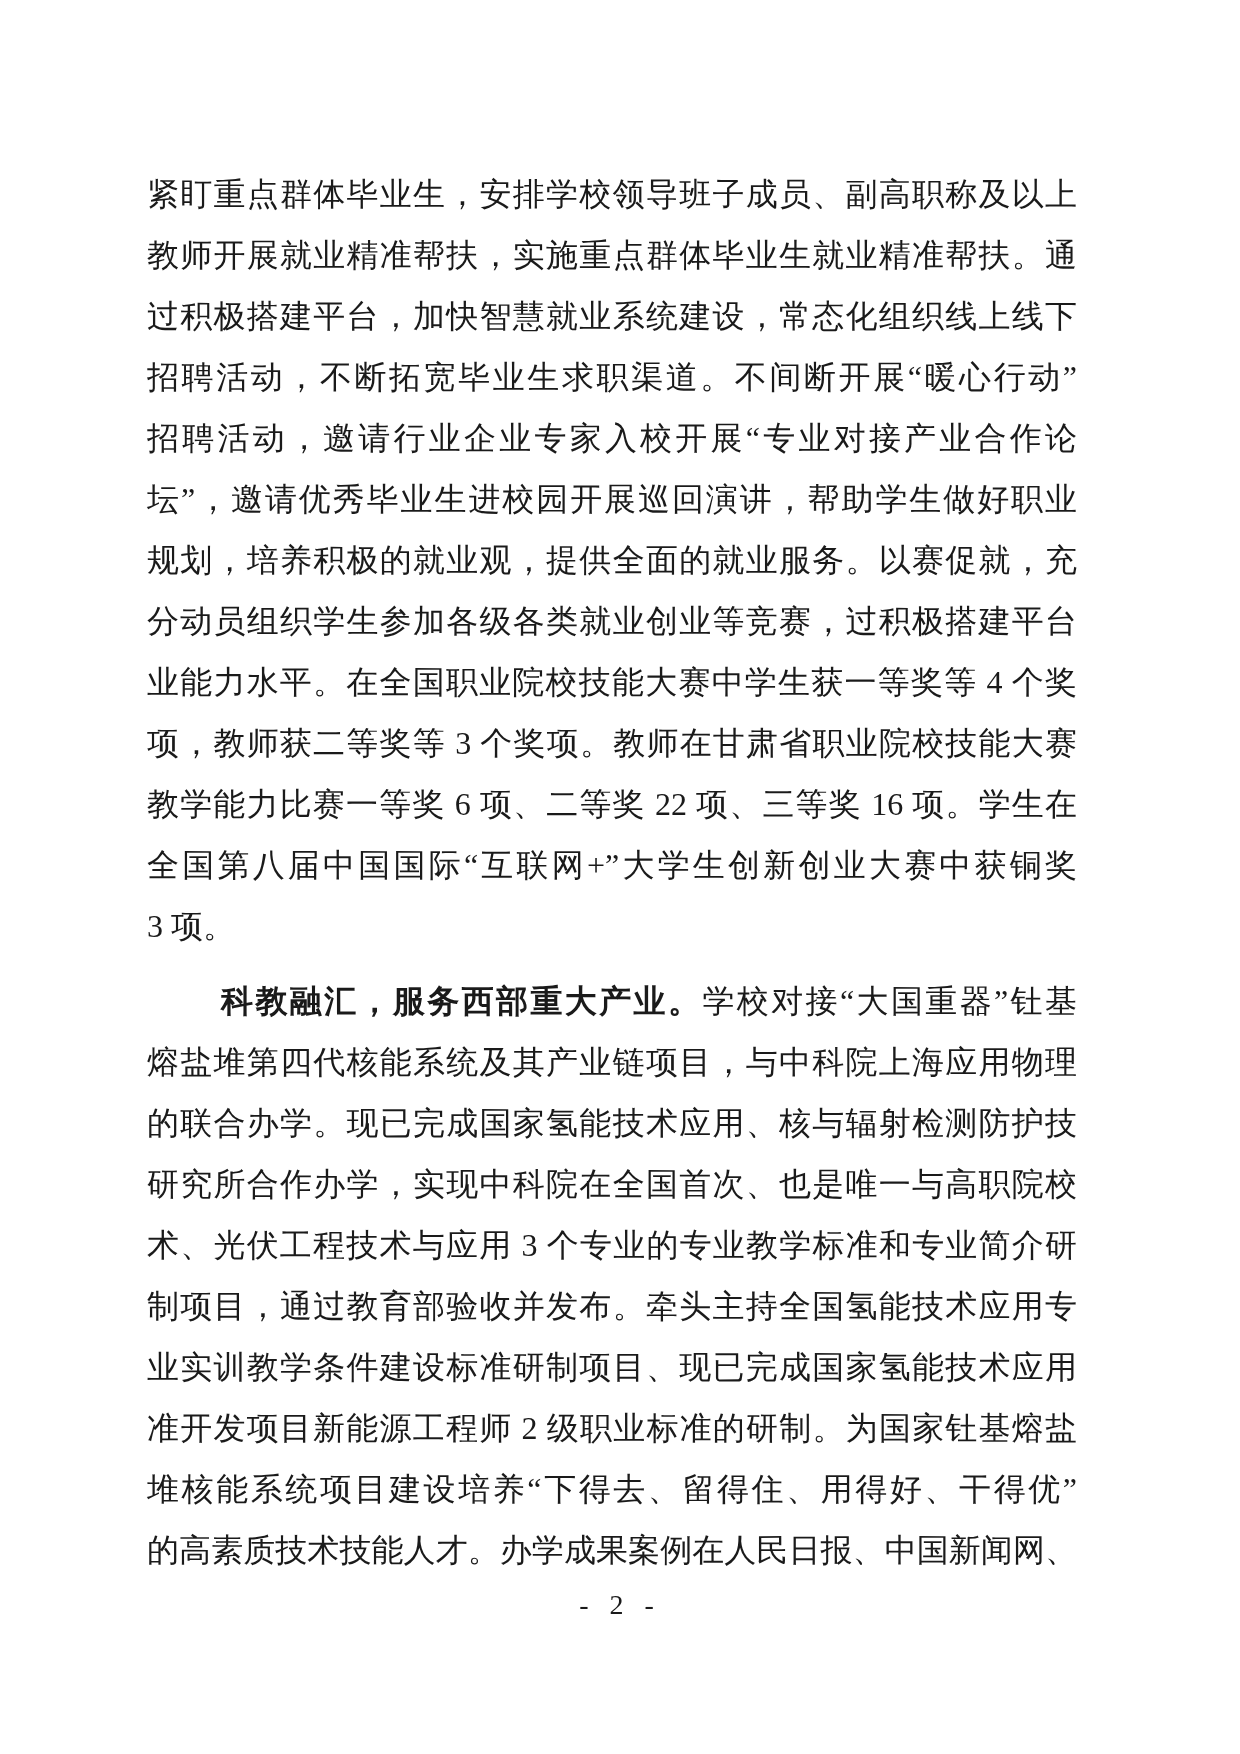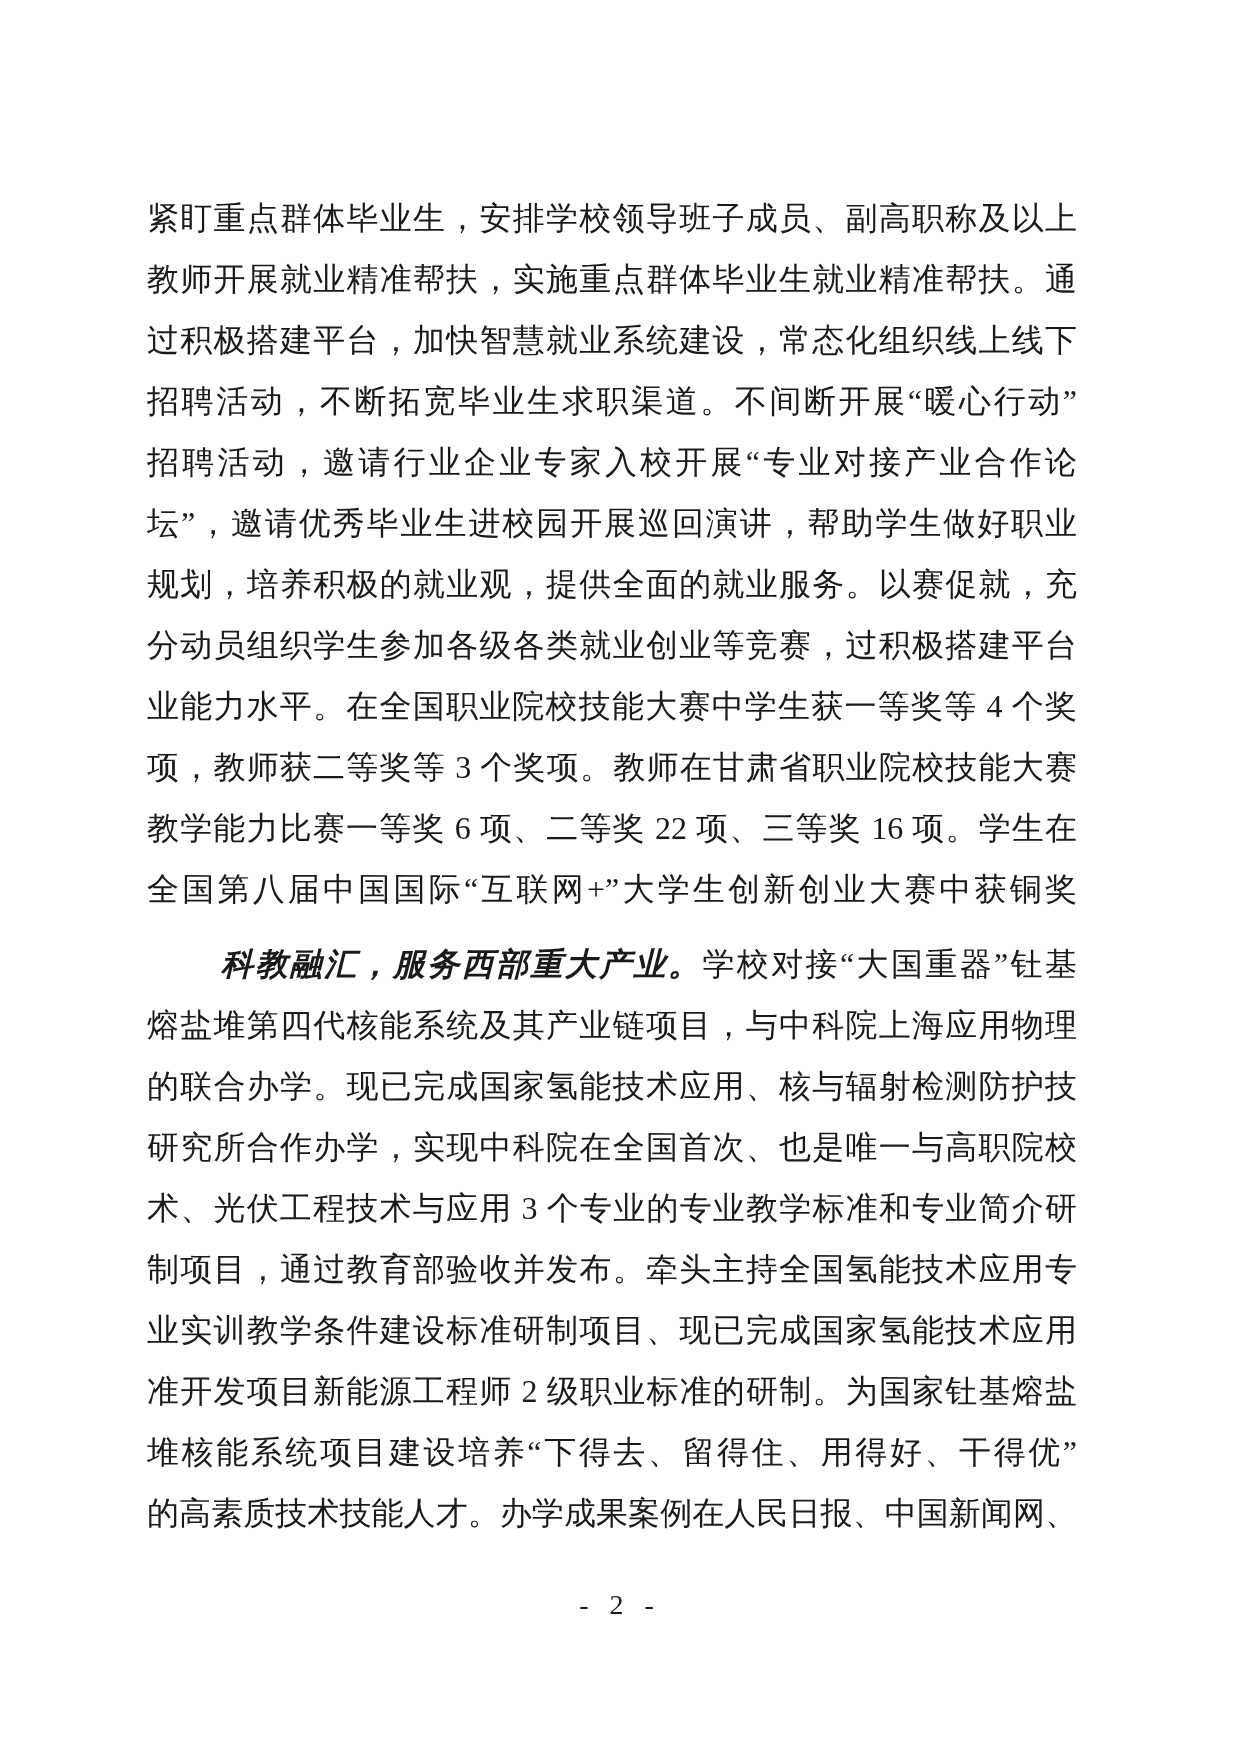--- a/index.html
+++ b/index.html
@@ -12,21 +12,21 @@
     width: 1240px;
     height: 1754px;
     background: #ffffff;
     color: #1a1a1a;
     font-family: "Liberation Serif", "DejaVu Serif", serif;
     overflow: hidden;
   }
   .content {
     position: absolute;
     left: 147px;
-    top: 188px;
+    top: 164px;
     width: 930px;
   }
   .line {
     font-size: 32px;
     line-height: 61px;
     text-align: justify;
     text-align-last: justify;
     white-space: pre-wrap;
   }
   .line--flush {
@@ -34,21 +34,20 @@
   }
   .line--indent {
     padding-left: 74px;
   }
   .para2 {
     margin-top: 14px;
   }
   .bold-lead {
     font-weight: 700;
     font-family: "Liberation Sans", "DejaVu Sans", sans-serif;
-    font-style: italic;
   }
   .footer {
     position: absolute;
     top: 1588px;
     left: 0;
     width: 100%;
     text-align: center;
   }
   .page-number {
     font-size: 28px;
@@ -69,20 +68,21 @@
       <div class="line">过积极搭建平台，加快智慧就业系统建设，常态化组织线上线下</div>
       <div class="line">招聘活动，不断拓宽毕业生求职渠道。不间断开展“暖心行动”</div>
       <div class="line">招聘活动，邀请行业企业专家入校开展“专业对接产业合作论</div>
       <div class="line">坛”，邀请优秀毕业生进校园开展巡回演讲，帮助学生做好职业</div>
       <div class="line">规划，培养积极的就业观，提供全面的就业服务。以赛促就，充</div>
       <div class="line">分动员组织学生参加各级各类就业创业等竞赛，过积极搭建平台</div>
       <div class="line">业能力水平。在全国职业院校技能大赛中学生获一等奖等 4 个奖</div>
       <div class="line">项，教师获二等奖等 3 个奖项。教师在甘肃省职业院校技能大赛</div>
       <div class="line">教学能力比赛一等奖 6 项、二等奖 22 项、三等奖 16 项。学生在</div>
       <div class="line">全国第八届中国国际“互联网+”大学生创新创业大赛中获铜奖</div>
+      <div class="line line--flush">3 项。</div>
     </div>
 
     <div class="para para2">
       <div class="line line--indent"><span class="bold-lead">科教融汇，服务西部重大产业。</span><span>学校对接“大国重器”钍基</span></div>
       <div class="line">熔盐堆第四代核能系统及其产业链项目，与中科院上海应用物理</div>
       <div class="line">的联合办学。现已完成国家氢能技术应用、核与辐射检测防护技</div>
       <div class="line">研究所合作办学，实现中科院在全国首次、也是唯一与高职院校</div>
       <div class="line">术、光伏工程技术与应用 3 个专业的专业教学标准和专业简介研</div>
       <div class="line">制项目，通过教育部验收并发布。牵头主持全国氢能技术应用专</div>
       <div class="line">业实训教学条件建设标准研制项目、现已完成国家氢能技术应用</div>

